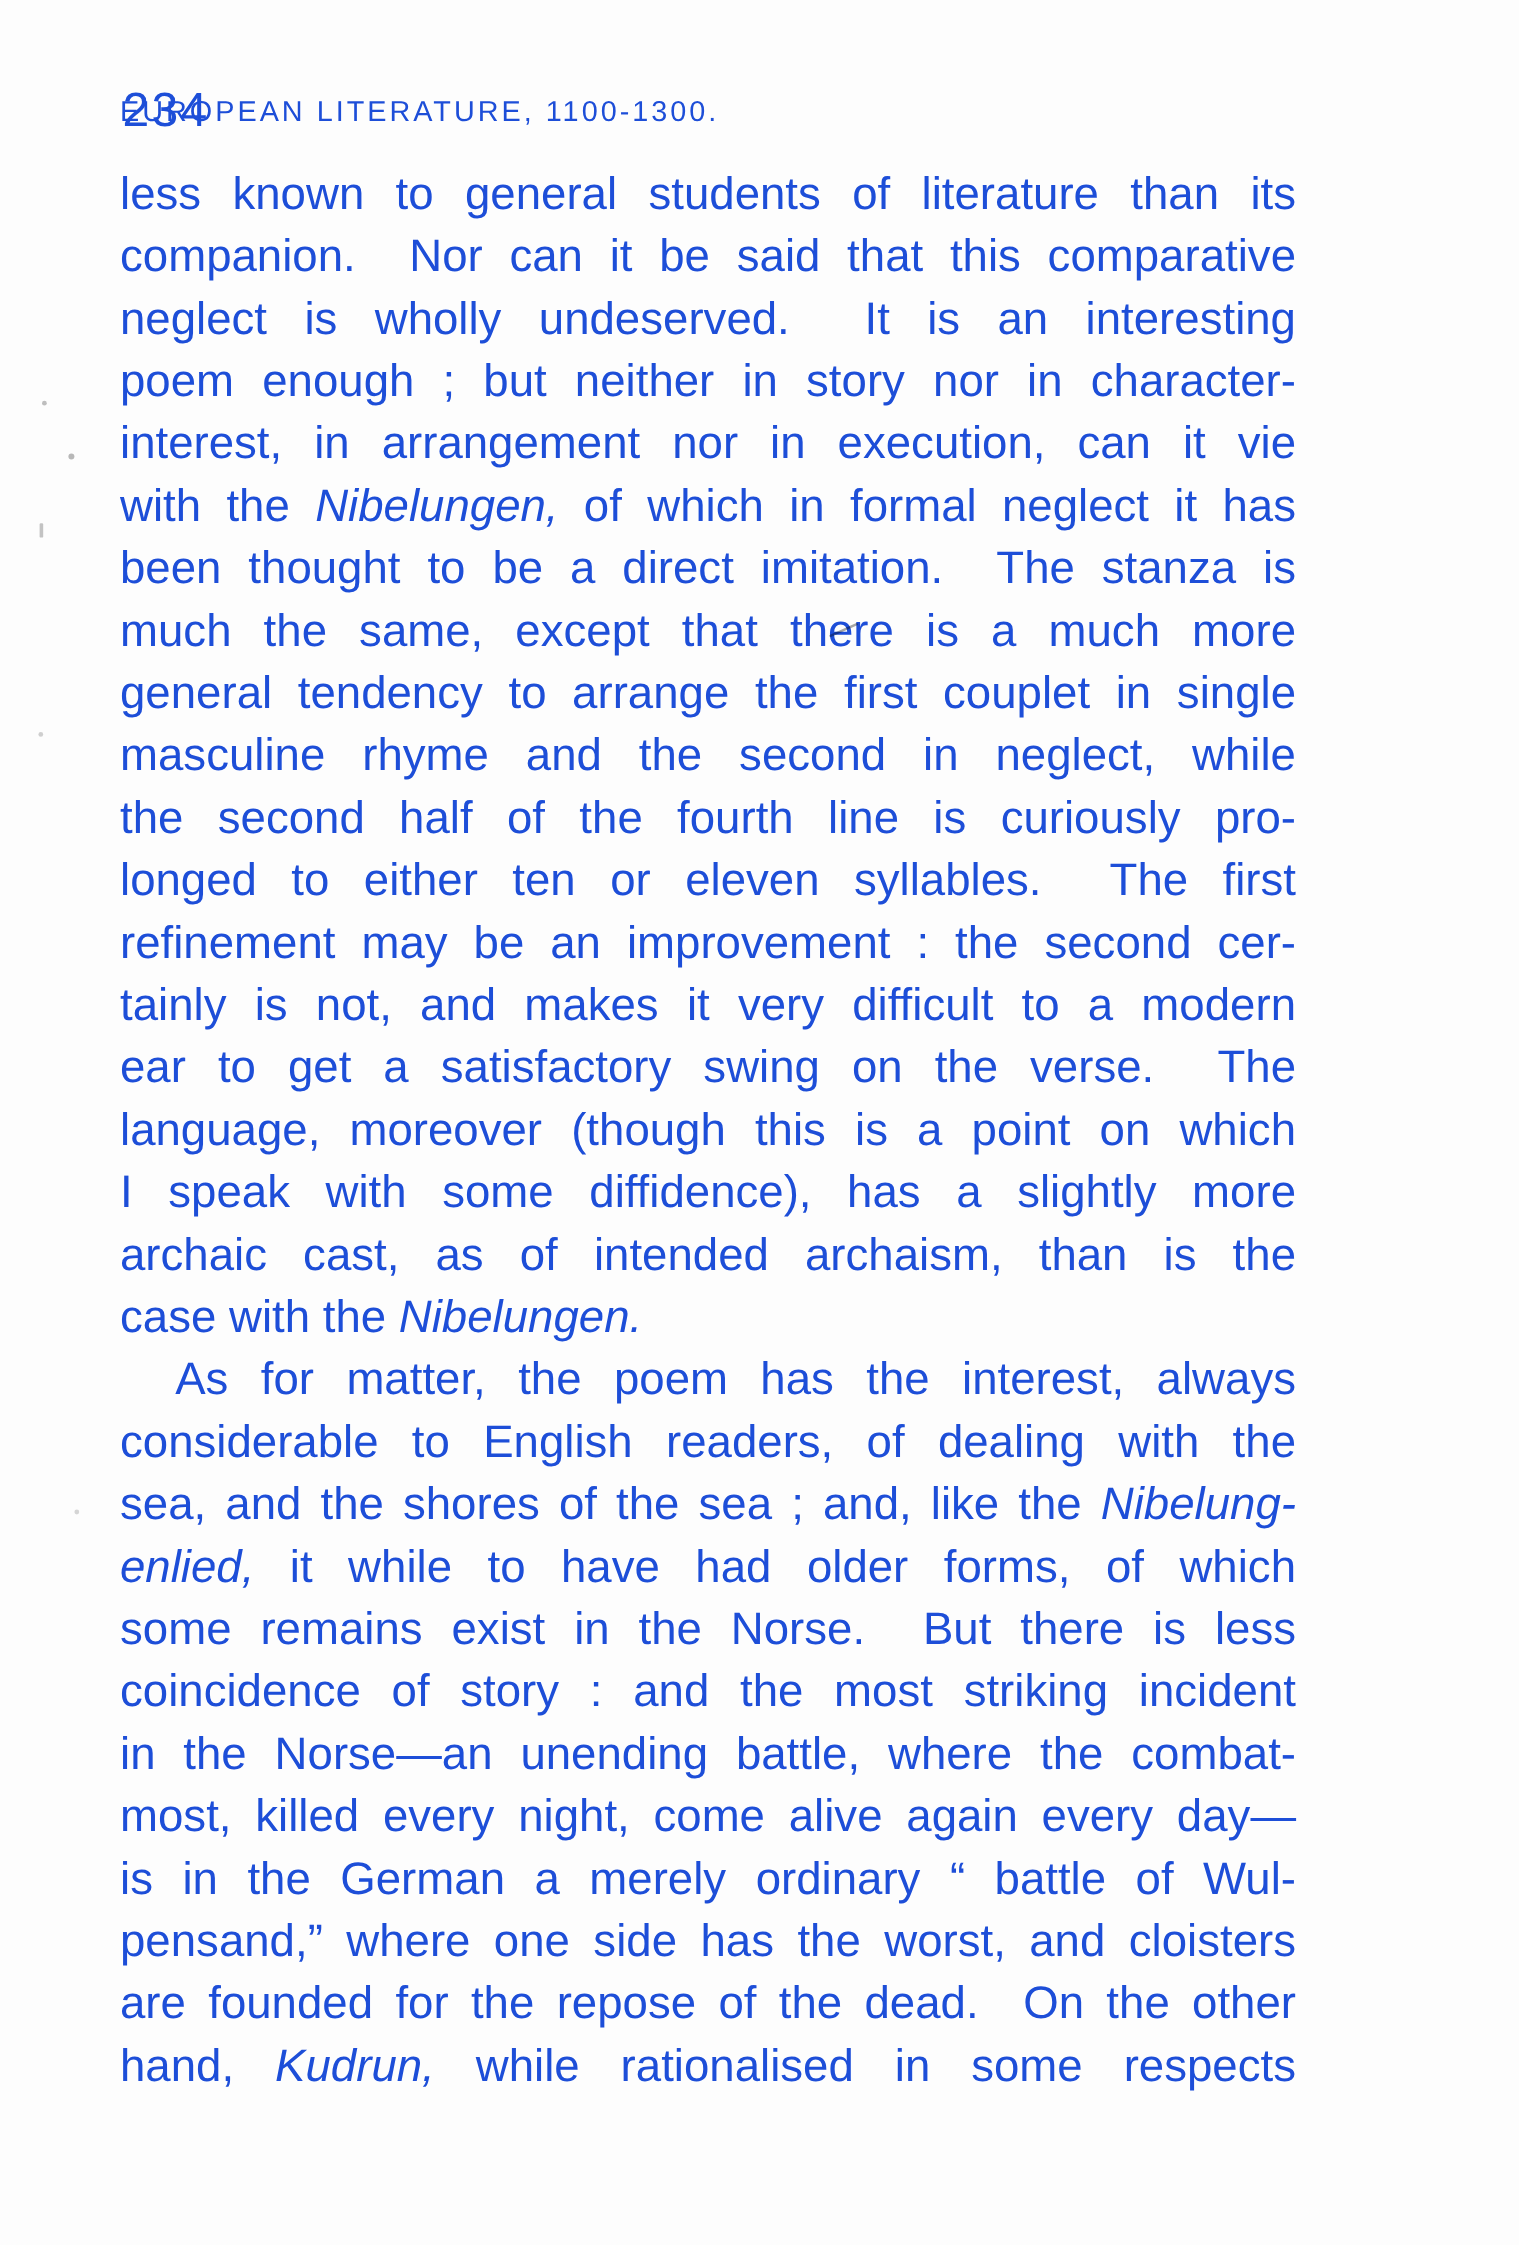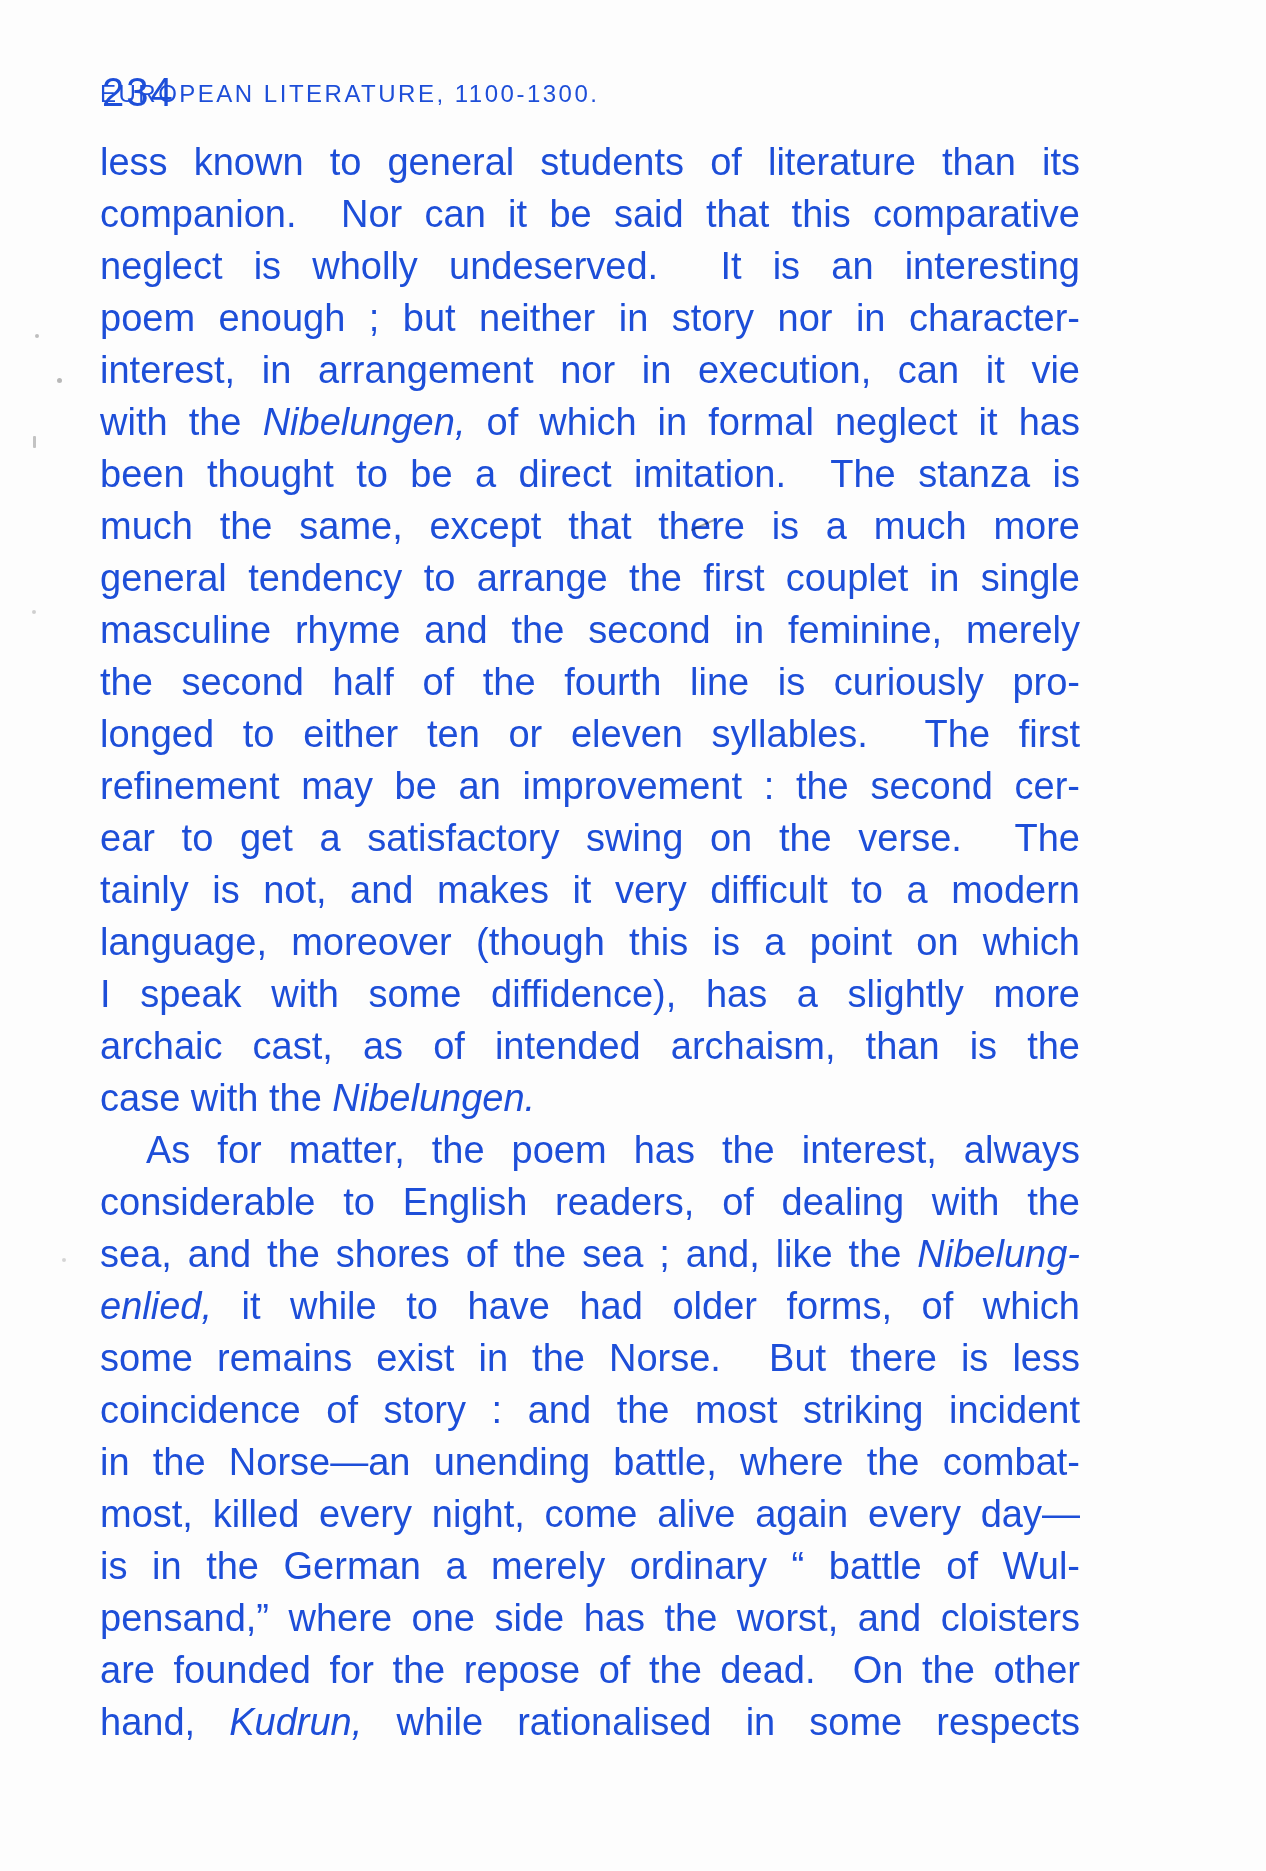--- a/index.html
+++ b/index.html
@@ -98,26 +98,26 @@
         <div class="paragraph">
           <div class="line"><span class="run">less known to general students of literature than its</span></div>
           <div class="line"><span class="run">companion.&nbsp; Nor can it be said that this comparative</span></div>
           <div class="line"><span class="run">neglect is wholly undeserved.&nbsp; It is an interesting</span></div>
           <div class="line"><span class="run">poem enough&nbsp;; but neither in story nor in character-</span></div>
           <div class="line"><span class="run">interest, in arrangement nor in execution, can it vie</span></div>
           <div class="line"><span class="run">with the </span><span class="run italic">Nibelungen,</span><span class="run"> of which in formal neglect it has</span></div>
           <div class="line"><span class="run">been thought to be a direct imitation.&nbsp; The stanza is</span></div>
           <div class="line"><span class="run">much the same, except that there is a much more</span></div>
           <div class="line"><span class="run">general tendency to arrange the first couplet in single</span></div>
-          <div class="line"><span class="run">masculine rhyme and the second in feminine, merely</span></div>
+          <div class="line"><span class="run">masculine rhyme and the second in neglect, while</span></div>
           <div class="line"><span class="run">the second half of the fourth line is curiously pro-</span></div>
           <div class="line"><span class="run">longed to either ten or eleven syllables.&nbsp; The first</span></div>
           <div class="line"><span class="run">refinement may be an improvement&nbsp;: the second cer-</span></div>
+          <div class="line"><span class="run">tainly is not, and makes it very difficult to a modern</span></div>
           <div class="line"><span class="run">ear to get a satisfactory swing on the verse.&nbsp; The</span></div>
-          <div class="line"><span class="run">tainly is not, and makes it very difficult to a modern</span></div>
           <div class="line"><span class="run">language, moreover (though this is a point on which</span></div>
           <div class="line"><span class="run">I speak with some diffidence), has a slightly more</span></div>
           <div class="line"><span class="run">archaic cast, as of intended archaism, than is the</span></div>
           <div class="line no-justify"><span class="run">case with the </span><span class="run italic">Nibelungen.</span></div>
         </div>
         <div class="paragraph">
           <div class="line indent"><span class="run">As for matter, the poem has the interest, always</span></div>
           <div class="line"><span class="run">considerable to English readers, of dealing with the</span></div>
           <div class="line"><span class="run">sea, and the shores of the sea&nbsp;; and, like the </span><span class="run italic">Nibelung-</span></div>
           <div class="line"><span class="run italic">enlied,</span><span class="run"> it while to have had older forms, of which</span></div>

